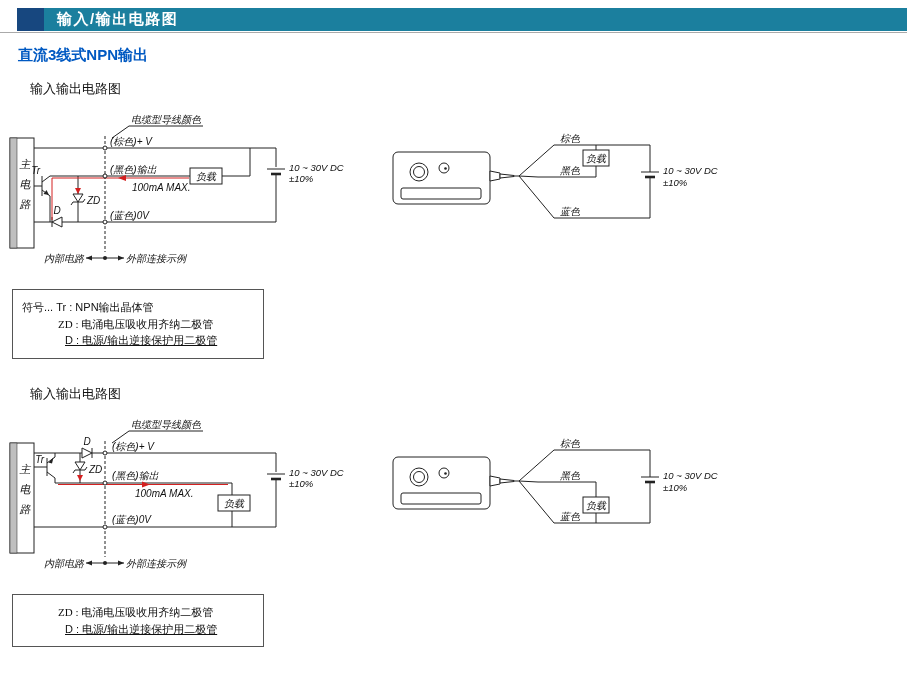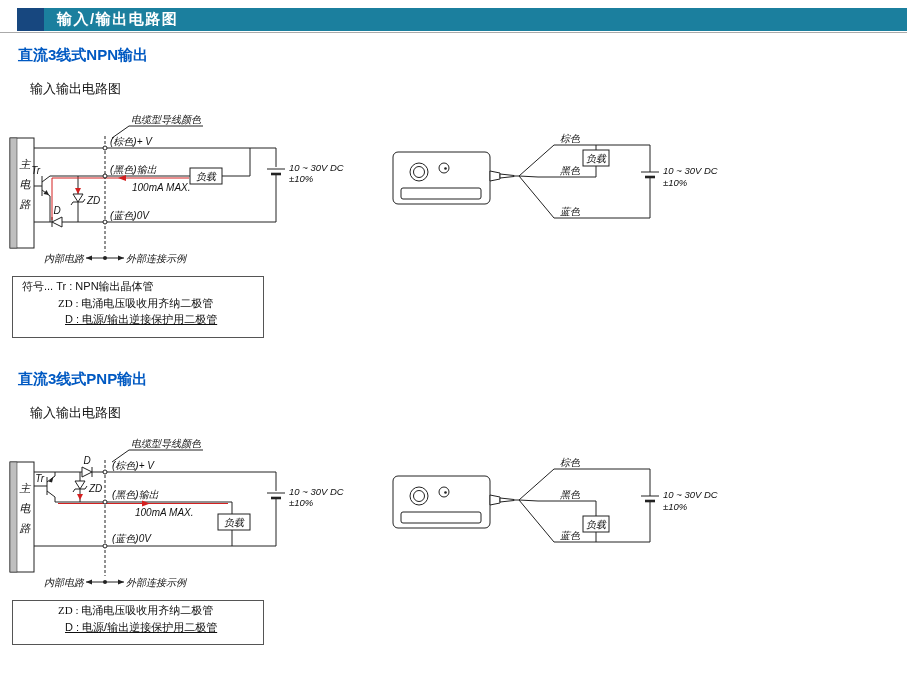--- a/index.html
+++ b/index.html
@@ -20,22 +20,22 @@
   .section { position: absolute; left: 0; width: 907px; }
   #sec-npn { top: 46px; }
   #sec-pnp { top: 370px; }
   .sec-heading { margin: 0 0 0 18px; color: #0059c2; font-size: 15px; font-weight: bold; }
   .sublabel { margin: 15px 0 0 30px; font-size: 13px; color: #111; }
   .diagrams { display: flex; align-items: flex-start; margin-top: 12px; font-style: italic; }
   svg { display: block; }
   .circuit-svg { width: 350px; height: 165px; flex: none; }
   .wiring-svg { width: 355px; height: 110px; flex: none; margin-left: 38px; margin-top: 20px; }
   .legend {
-    margin: 1px 0 0 12px; width: 252px; border: 1px solid #555;
-    padding: 1px 8px 9px 9px; font-size: 11px; color: #111; line-height: 1.5;
+    margin: 14px 0 0 12px; width: 252px; border: 1px solid #555;
+    padding: 9px 8px 9px 9px; font-size: 11px; color: #111; line-height: 1.5;
   }
   .legend .l2 { padding-left: 36px; font-family: Liberation Serif, serif; }
   .legend .l3 { padding-left: 43px; text-decoration: underline; }
 
   
   .w { fill: none; stroke: #222; stroke-width: 1; }
   .thick { stroke-width: 2.6; }
   .box { fill: #fff; stroke: #222; stroke-width: 1; }
   .grayfill { fill: #bfbfbf; stroke: #222; stroke-width: 0.5; }
   .blackf { fill: #222; stroke: none; }
@@ -178,21 +178,20 @@
   </div>
 
   <div class="legend">
     <div class="l1">符号... Tr : NPN输出晶体管</div>
     <div class="l2">ZD : 电涌电压吸收用齐纳二极管</div>
     <div class="l3">D : 电源/输出逆接保护用二极管</div>
   </div>
 </div>
 
 <div class="section" id="sec-pnp">
-  <h2 class="sec-heading">直流3线式PNP输出</h2>
   <div class="sublabel">输入输出电路图</div>
 
   <div class="diagrams">
 
     <svg class="circuit-svg" viewBox="0 0 350 165">
       <g>
         <text class="t" x="131" y="13">电缆型导线颜色</text>
         <line class="w" x1="129" y1="16" x2="203" y2="16"></line>
         <line class="w" x1="129" y1="16" x2="112" y2="28"></line>
       </g>

